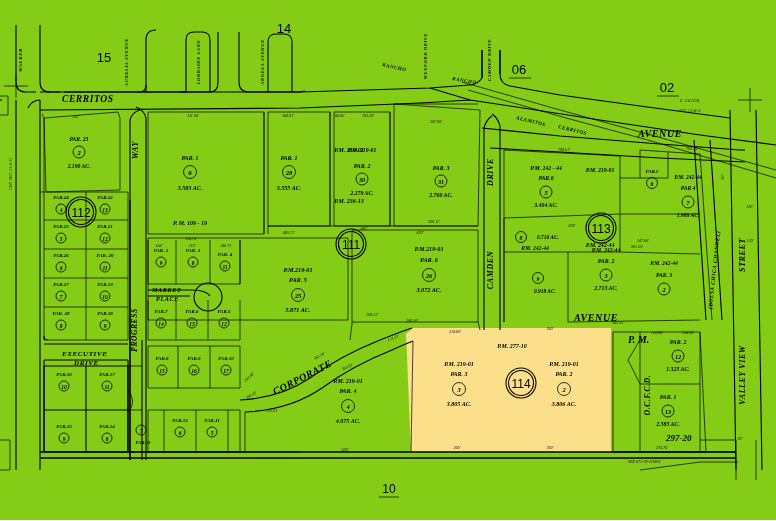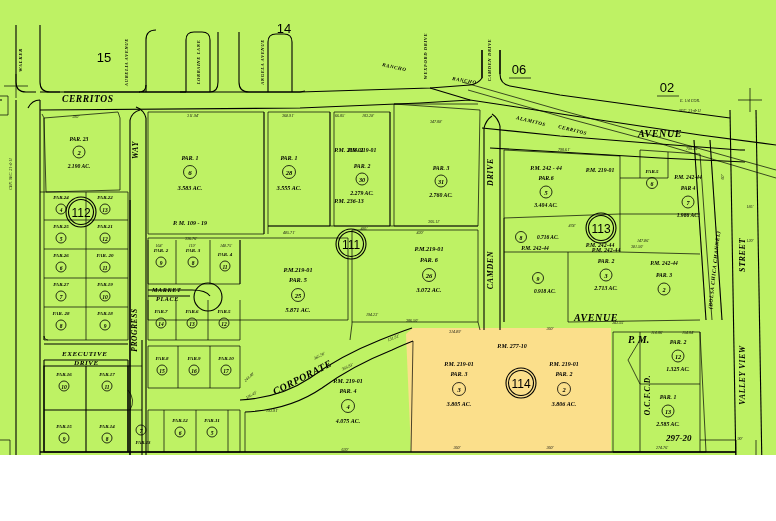--- a/index.html
+++ b/index.html
@@ -1,19 +1,19 @@
 <!DOCTYPE html>
 <html><head>
 <meta charset="utf-8">
 <title>Assessor Parcel Map</title>
 <style>
   html,body{margin:0;padding:0;background:#fff;}
   body{font-family:"Liberation Sans",sans-serif;}
   #map-root{
-    position:relative;width:776px;height:455px;background:#bef264;
+    position:relative;width:776px;height:520px;background:#84cc16;
     overflow:hidden;
   }
   svg#parcel-svg{position:absolute;left:0;top:0;width:776px;height:521px;}
   .lbl{font-family:"Liberation Serif",serif;font-style:italic;font-weight:bold;fill:#000;}
   .dim{font-family:"Liberation Serif",serif;font-style:italic;fill:#111;font-size:4.1px;}
   .street{font-family:"Liberation Serif",serif;font-style:italic;font-weight:bold;fill:#000;letter-spacing:.6px;}
   .blocknum{font-family:"Liberation Sans",sans-serif;font-weight:normal;fill:#000;}
   .parcelcirc{fill:none;stroke:#000;stroke-width:.8;}
   .blockcirc{fill:none;stroke:#000;stroke-width:1.1;}
   .ln{stroke:#000;fill:none;}

